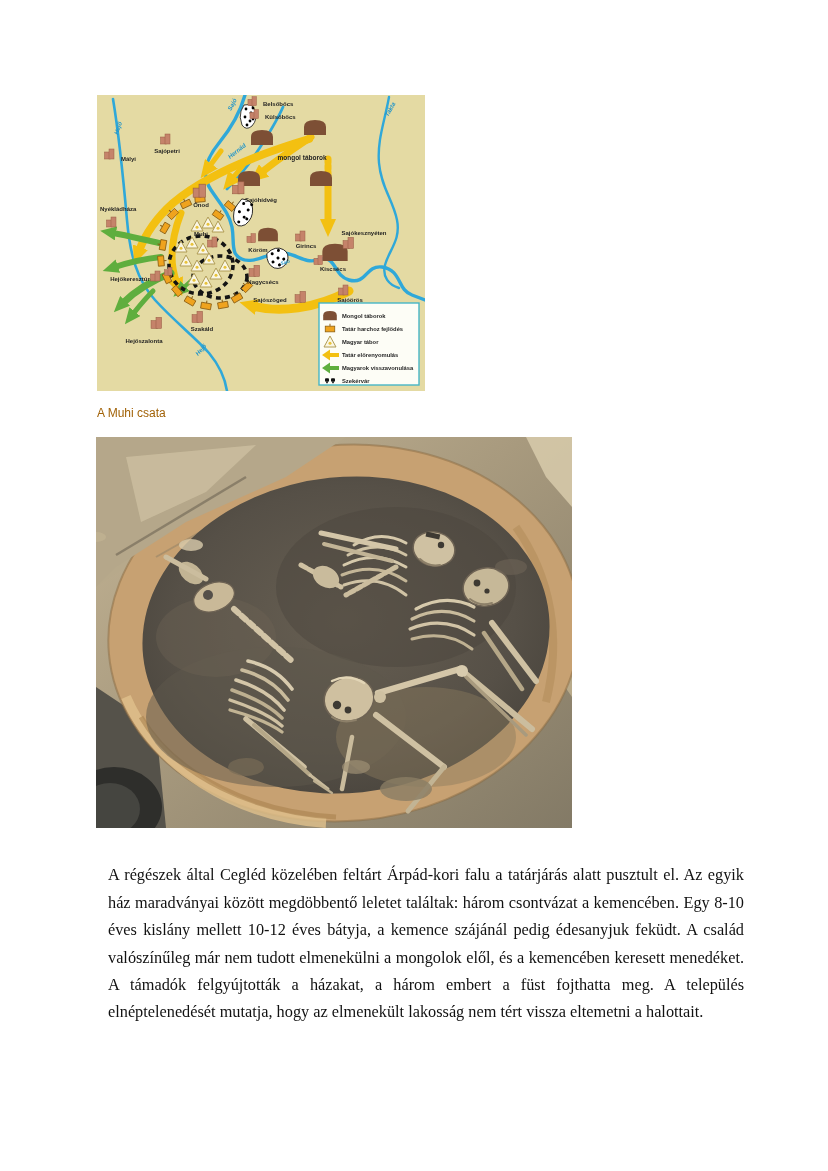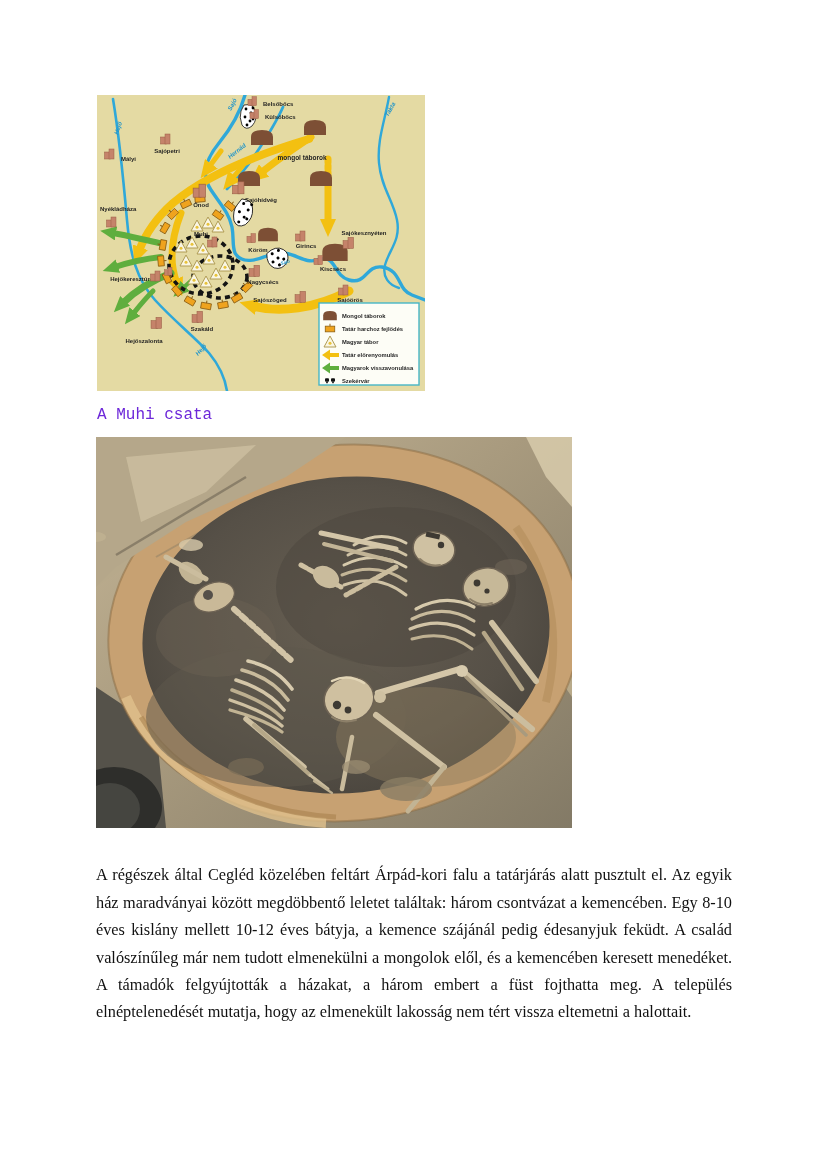--- a/index.html
+++ b/index.html
@@ -3,25 +3,25 @@
 <meta charset="utf-8">
 <style>
   html,body{margin:0;padding:0;background:#888;}
   .page{
     position:relative;width:828px;height:1171px;background:#ffffff;
     margin:0 auto;font-family:"Liberation Serif",serif;overflow:hidden;
   }
   .map-wrap{position:absolute;left:97px;top:95px;width:328px;height:296px;}
   .photo-wrap{position:absolute;left:96px;top:437px;width:476px;height:391px;}
   .caption{
-    position:absolute;left:97px;top:406px;font-size:16px;color:#6d28d9;
-    font-family:Liberation Mono, monospace;
+    position:absolute;left:97px;top:406px;font-size:12px;color:#a16207;
+    font-family:Liberation Sans, sans-serif;
   }
   .body-text{
-    position:absolute;left:96px;top:845px;width:636px;
+    position:absolute;left:108px;top:845px;width:636px;
     font-size:16.3px;line-height:27.4px;text-align:justify;color:#111;
     font-family:"Liberation Serif",serif;
   }
   svg text{user-select:none;}
   .pl{font:bold 6px "Liberation Sans",sans-serif;fill:#1f1f1f;}
   .ml{font:bold 6.5px "Liberation Sans",sans-serif;fill:#1f1f1f;}
   .rl{font:italic bold 6px "Liberation Sans",sans-serif;fill:#2596c8;}
   .rls{font:italic bold 4.5px "Liberation Sans",sans-serif;fill:#2596c8;}
   .lg{font:bold 5.8px "Liberation Sans",sans-serif;fill:#262626;}
 </style>

